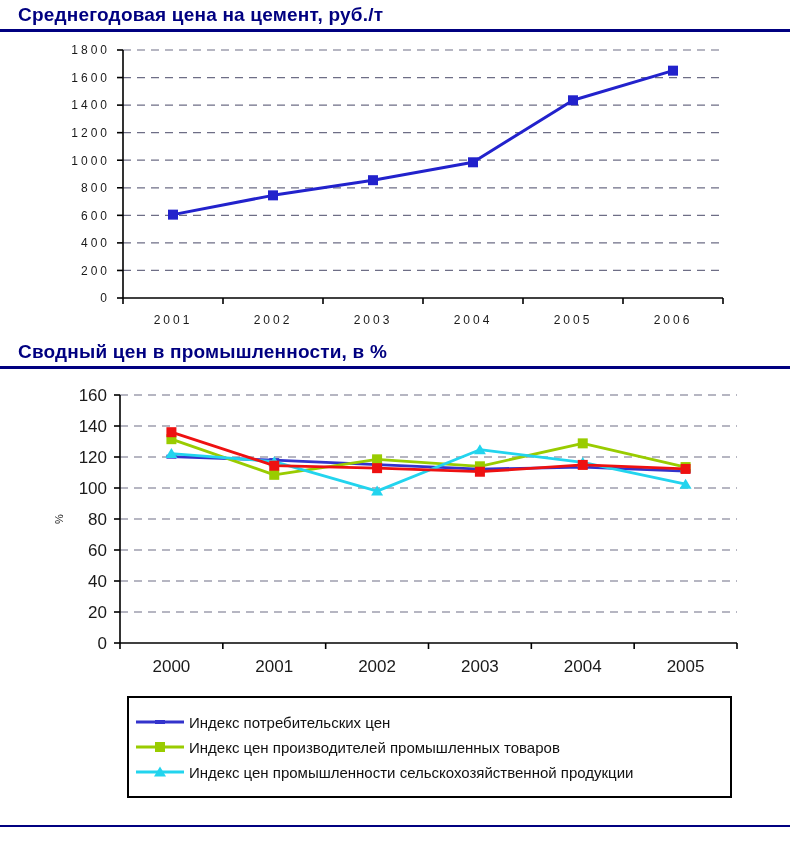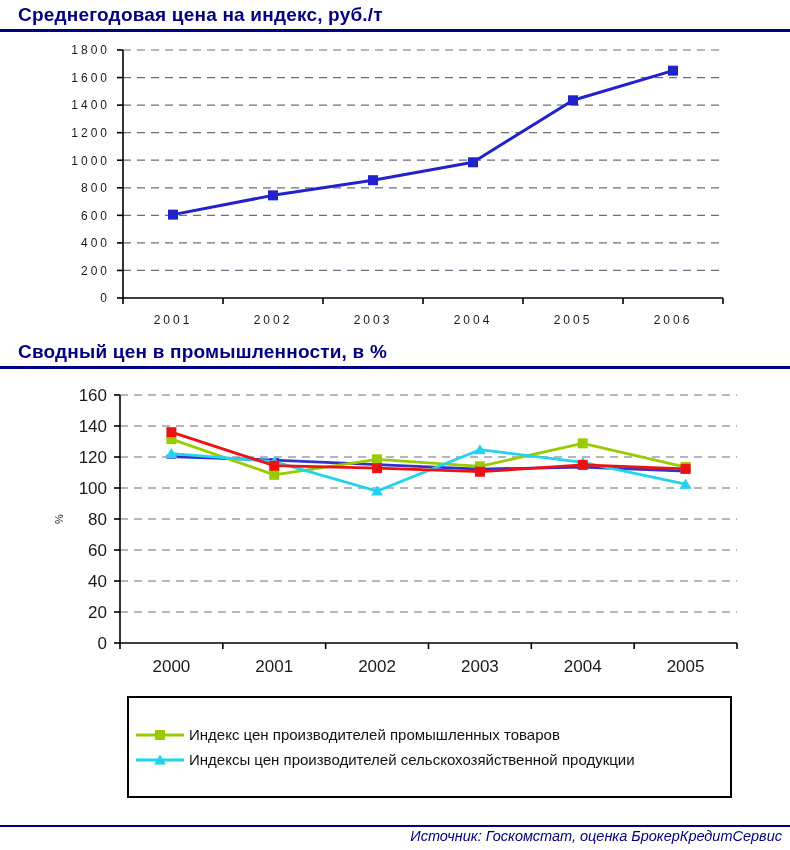--- a/index.html
+++ b/index.html
@@ -13,21 +13,21 @@
   .legend-row{display:flex;align-items:center;height:25px;}
   .legend-label{font-size:15px;color:#111;margin-left:3px;white-space:nowrap;}
   .footer-rule{position:absolute;left:0;top:825px;width:790px;height:1.5px;background:#000080;}
   .source{position:absolute;right:8px;top:828px;font-style:italic;font-size:14.5px;color:#000080;white-space:nowrap;}
 </style>
 </head>
 <body>
 
 <div class="page">
 
-  <div class="chart-title" style="top:4px;">Среднегодовая цена на индекс, руб./т</div>
+  <div class="chart-title" style="top:4px;">Среднегодовая цена на цемент, руб./т</div>
   <div class="title-rule" style="top:29px;"></div>
 
   <svg id="chart1-svg" class="chart" style="top:33px;" width="790" height="307" viewBox="0 0 790 307">
       <g stroke="#6e6e86" stroke-width="1.2" stroke-dasharray="8 6">
         <line x1="123" y1="237.44444444444446" x2="723" y2="237.44444444444446"></line>
         <line x1="123" y1="209.88888888888889" x2="723" y2="209.88888888888889"></line>
         <line x1="123" y1="182.33333333333334" x2="723" y2="182.33333333333334"></line>
         <line x1="123" y1="154.77777777777777" x2="723" y2="154.77777777777777"></line>
         <line x1="123" y1="127.22222222222223" x2="723" y2="127.22222222222223"></line>
         <line x1="123" y1="99.66666666666669" x2="723" y2="99.66666666666669"></line>
@@ -171,30 +171,36 @@
         <rect x="372.0833333333333" y="91.16" width="10" height="10" fill="#ee1111"></rect>
         <rect x="474.91666666666663" y="94.725" width="10" height="10" fill="#ee1111"></rect>
         <rect x="577.75" y="87.905" width="10" height="10" fill="#ee1111"></rect>
         <rect x="680.5833333333333" y="91.935" width="10" height="10" fill="#ee1111"></rect>
       </g>
     </svg>
 
   <div class="legend" id="legend-box">
       <div class="legend-row">
         <svg width="52" height="16">
+          <line x1="2" y1="8" x2="50" y2="8" stroke="#3333cc" stroke-width="3"></line>
+          <rect x="21" y="6" width="10" height="4" fill="#3333cc"></rect>
+        </svg>
+        <span class="legend-label">Индекс потребительских цен</span>
+      </div>
+      <div class="legend-row">
+        <svg width="52" height="16">
           <line x1="2" y1="8" x2="50" y2="8" stroke="#99cc00" stroke-width="3"></line>
           <rect x="21" y="3" width="10" height="10" fill="#99cc00"></rect>
         </svg>
         <span class="legend-label">Индекс цен производителей промышленных товаров</span>
       </div>
       <div class="legend-row">
         <svg width="52" height="16">
           <line x1="2" y1="8" x2="50" y2="8" stroke="#22d4ee" stroke-width="3"></line>
           <polygon points="26,2.5 20,12.5 32,12.5" fill="#22d4ee"></polygon>
         </svg>
-        <span class="legend-label">Индексы цен производителей сельскохозяйственной продукции</span>
+        <span class="legend-label">Индекс цен промышленности сельскохозяйственной продукции</span>
       </div>
     </div>
 
   <div class="footer-rule"></div>
-  <div class="source">Источник: Госкомстат, оценка БрокерКредитСервис</div>
 
 </div>
 
 </body></html>

